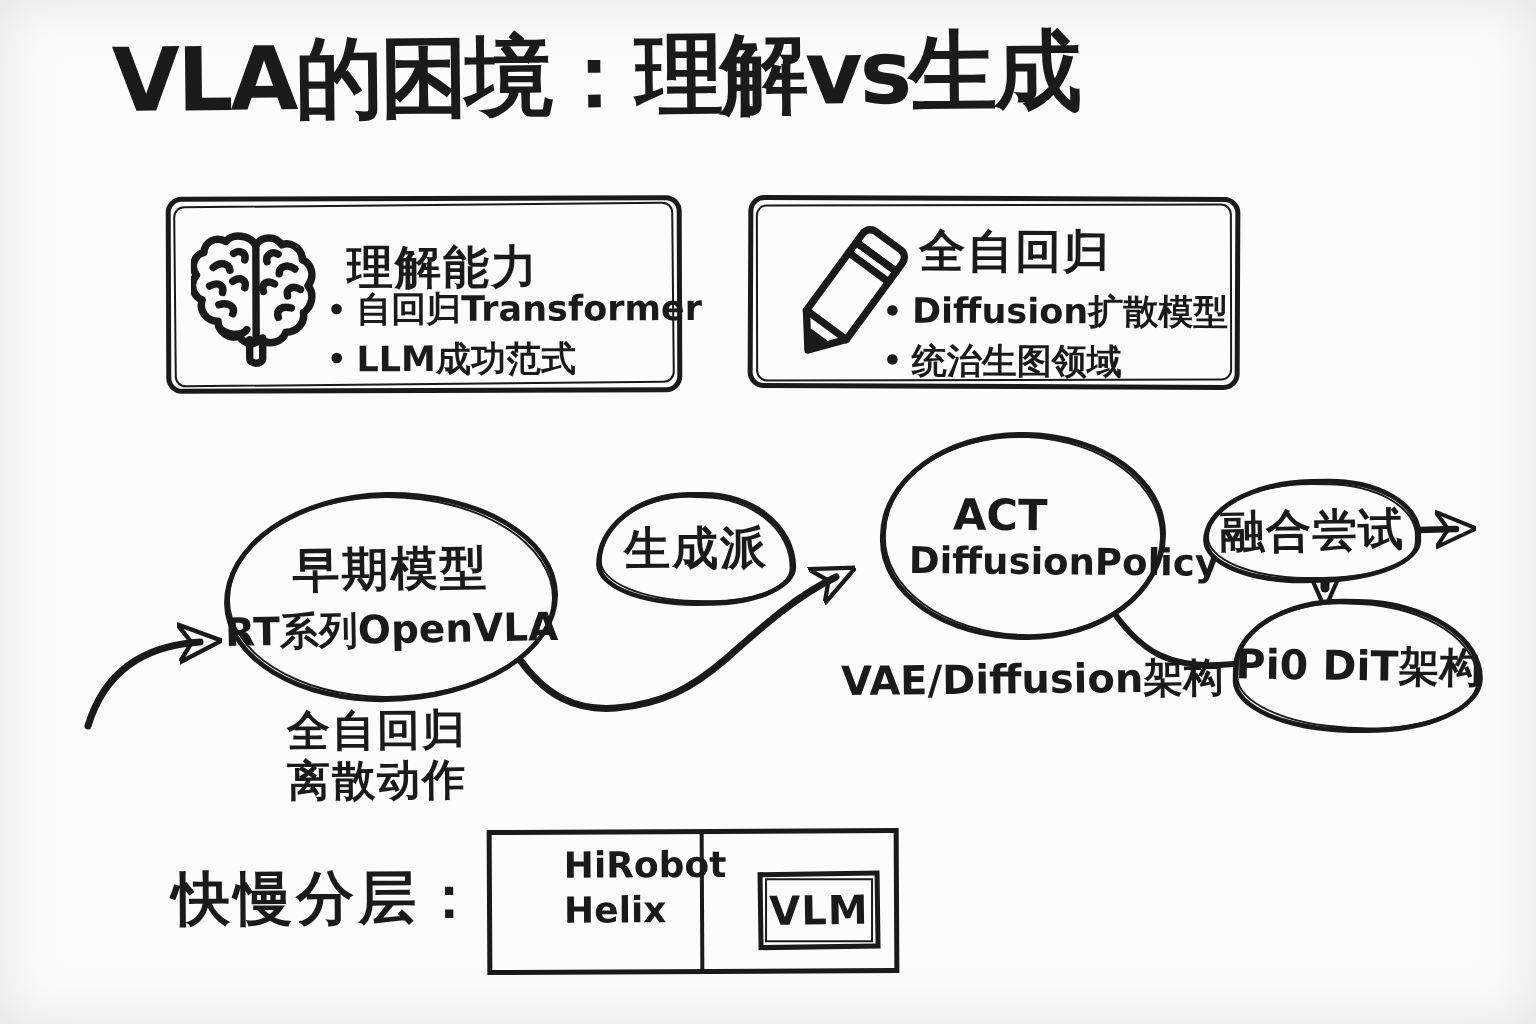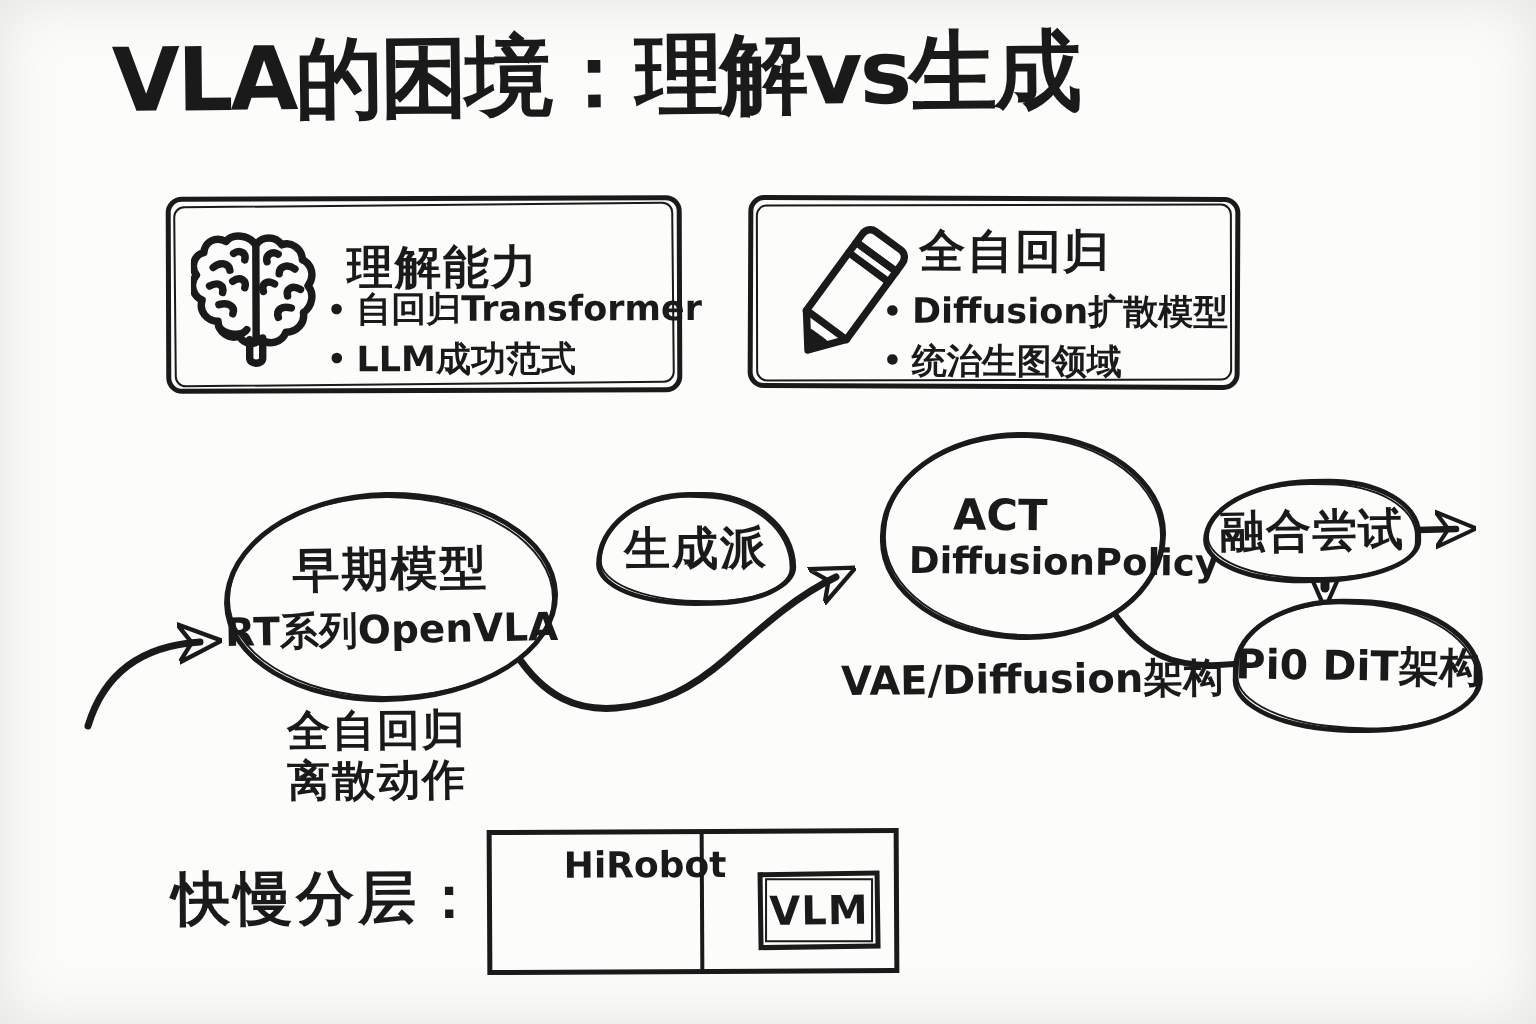--- a/index.html
+++ b/index.html
@@ -264,19 +264,20 @@
   <div class="node cloud-pi0">
     <span>Pi0 DiT架构</span>
   </div>
 
   <div class="fastslow-label">快慢分层：</div>
 
   <div class="fs-box">
     <div class="fs-divider"></div>
     <ul class="fs-models">
       <li>HiRobot</li>
+      <li>Helix</li>
     </ul>
     <div class="vlm-box">
       <span>VLM</span>
     </div>
   </div>
 
 </div>
 
 </body></html>

